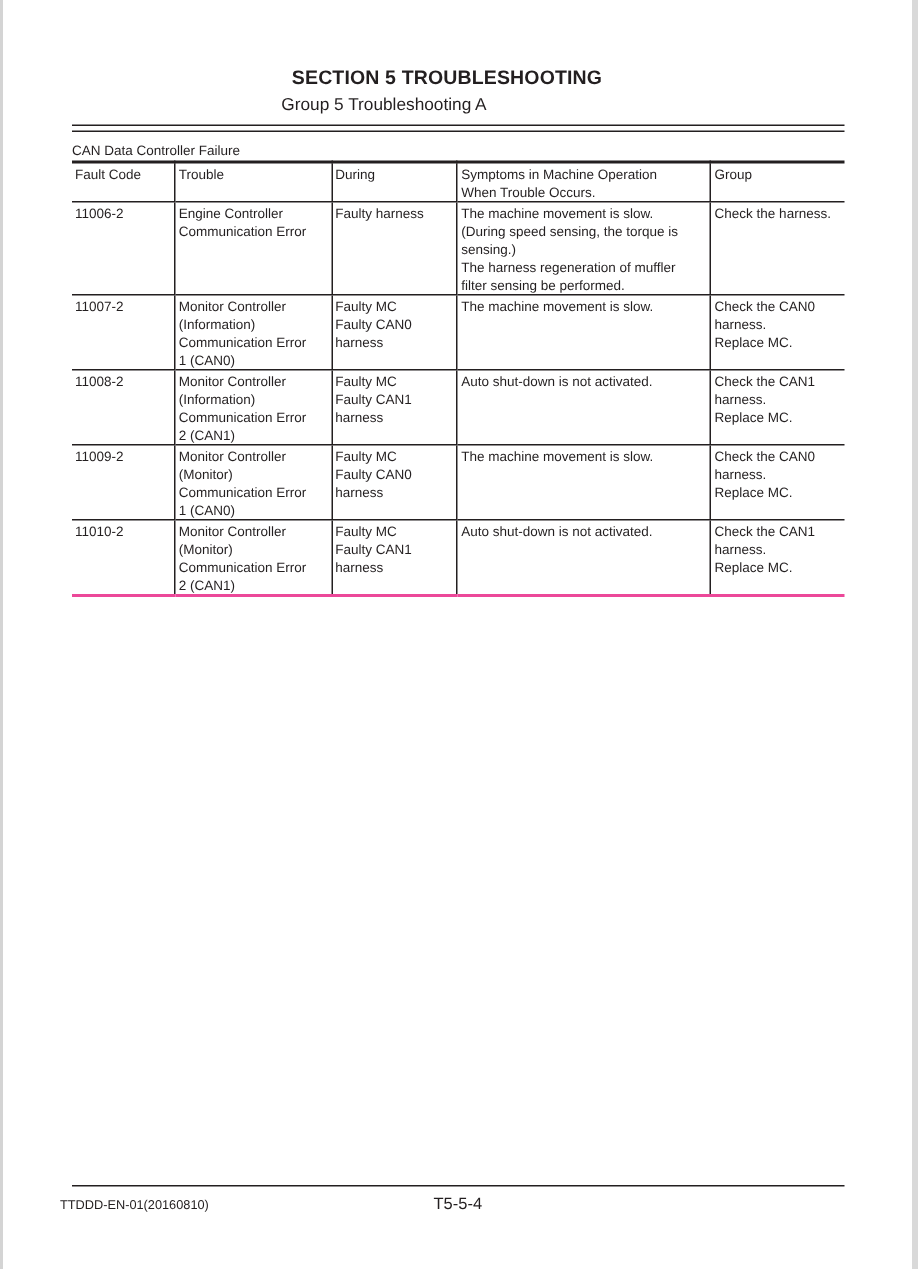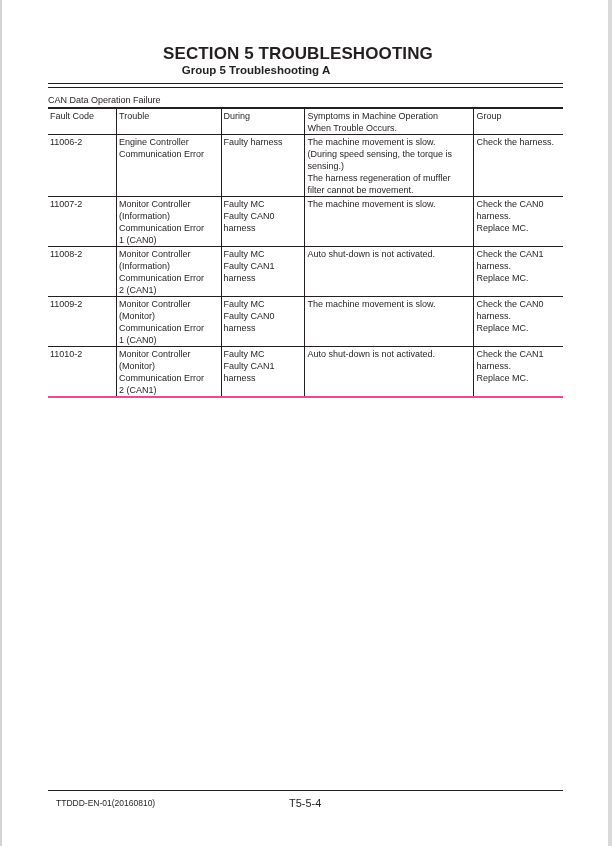--- a/index.html
+++ b/index.html
@@ -21,28 +21,28 @@
     }
     .page-edge-right {
       position: absolute; right: 0; top: 0; width: 4px; height: 846px;
       background: #d9d9d9;
     }
     .section-title {
       position: absolute;
       left: 0; width: 596px; top: 44px;
       text-align: center;
       font-weight: bold;
-      font-size: 17px;
+      font-size: 13px;
       letter-spacing: 0.1px;
     }
     .group-title {
       position: absolute;
       left: 0; width: 512px; top: 64px;
       text-align: center;
-      font-weight: bold;
+      font-weight: normal;
       font-size: 11.5px;
     }
     .double-rule {
       position: absolute;
       left: 48px; width: 515px; top: 83px;
       height: 3px;
       border-top: 1px solid #231f20;
       border-bottom: 1px solid #231f20;
     }
     .table-caption {
@@ -87,40 +87,40 @@
     .col-remedy { width: 87px; }
     .line { display: block; white-space: nowrap; }
     .footer-rule {
       position: absolute;
       left: 48px; width: 515px; top: 790px;
       height: 0;
       border-top: 1px solid #231f20;
     }
     .footer-doc-id {
       position: absolute;
-      left: 56px; top: 798px;
+      left: 40px; top: 798px;
       font-size: 8.5px;
     }
     .footer-page-num {
       position: absolute;
       left: 289px; top: 797px;
       font-size: 11px;
     }
   </style>
 </head>
 <body>
 
 <div class="page-edge-left"></div>
 <div class="page-edge-right"></div>
 
 <div class="section-title">SECTION 5 TROUBLESHOOTING</div>
 <div class="group-title">Group 5 Troubleshooting A</div>
 <div class="double-rule"></div>
 
-<div class="table-caption">CAN Data Operation Failure</div>
+<div class="table-caption">CAN Data Controller Failure</div>
 
 <table class="fault-table">
   <colgroup>
     <col class="col-code">
     <col class="col-trouble">
     <col class="col-cause">
     <col class="col-symptom">
     <col class="col-remedy">
   </colgroup>
   <thead>
@@ -153,21 +153,21 @@
           <span class="line">Communication Error</span>
         </td>
         <td>
           <span class="line">Faulty harness</span>
         </td>
         <td>
           <span class="line">The machine movement is slow.</span>
           <span class="line">(During speed sensing, the torque is</span>
           <span class="line">sensing.)</span>
           <span class="line">The harness regeneration of muffler</span>
-          <span class="line">filter cannot be movement.</span>
+          <span class="line">filter sensing be performed.</span>
         </td>
         <td>
           <span class="line">Check the harness.</span>
         </td>
       </tr>
       <tr>
         <td>
           <span class="line">11007-2</span>
         </td>
         <td>

